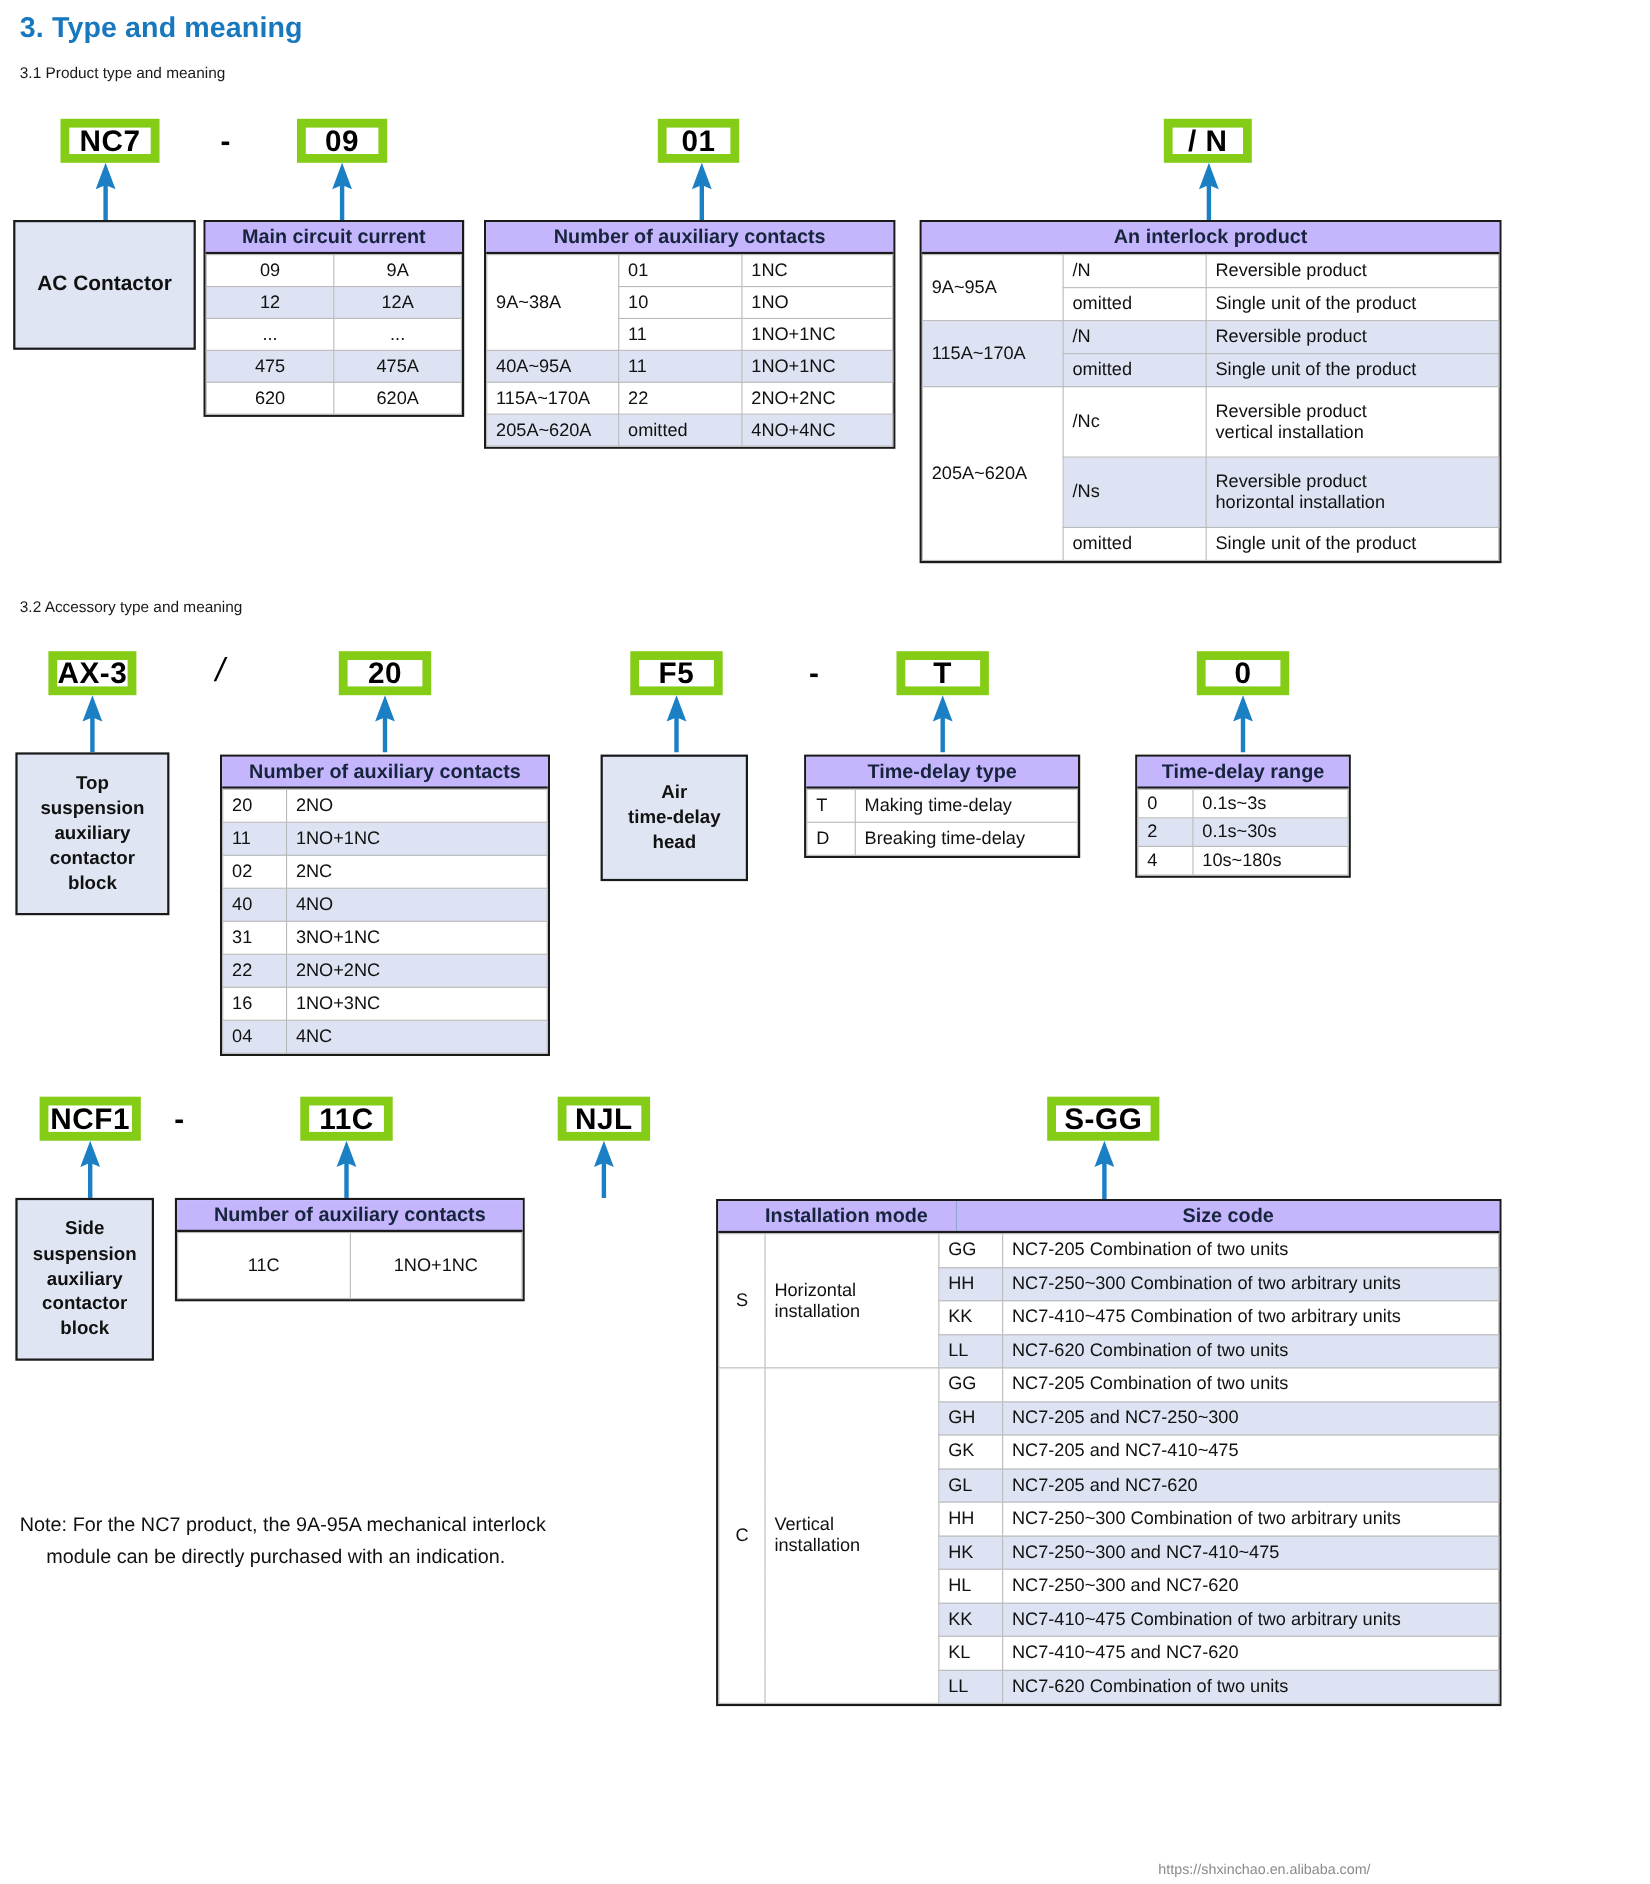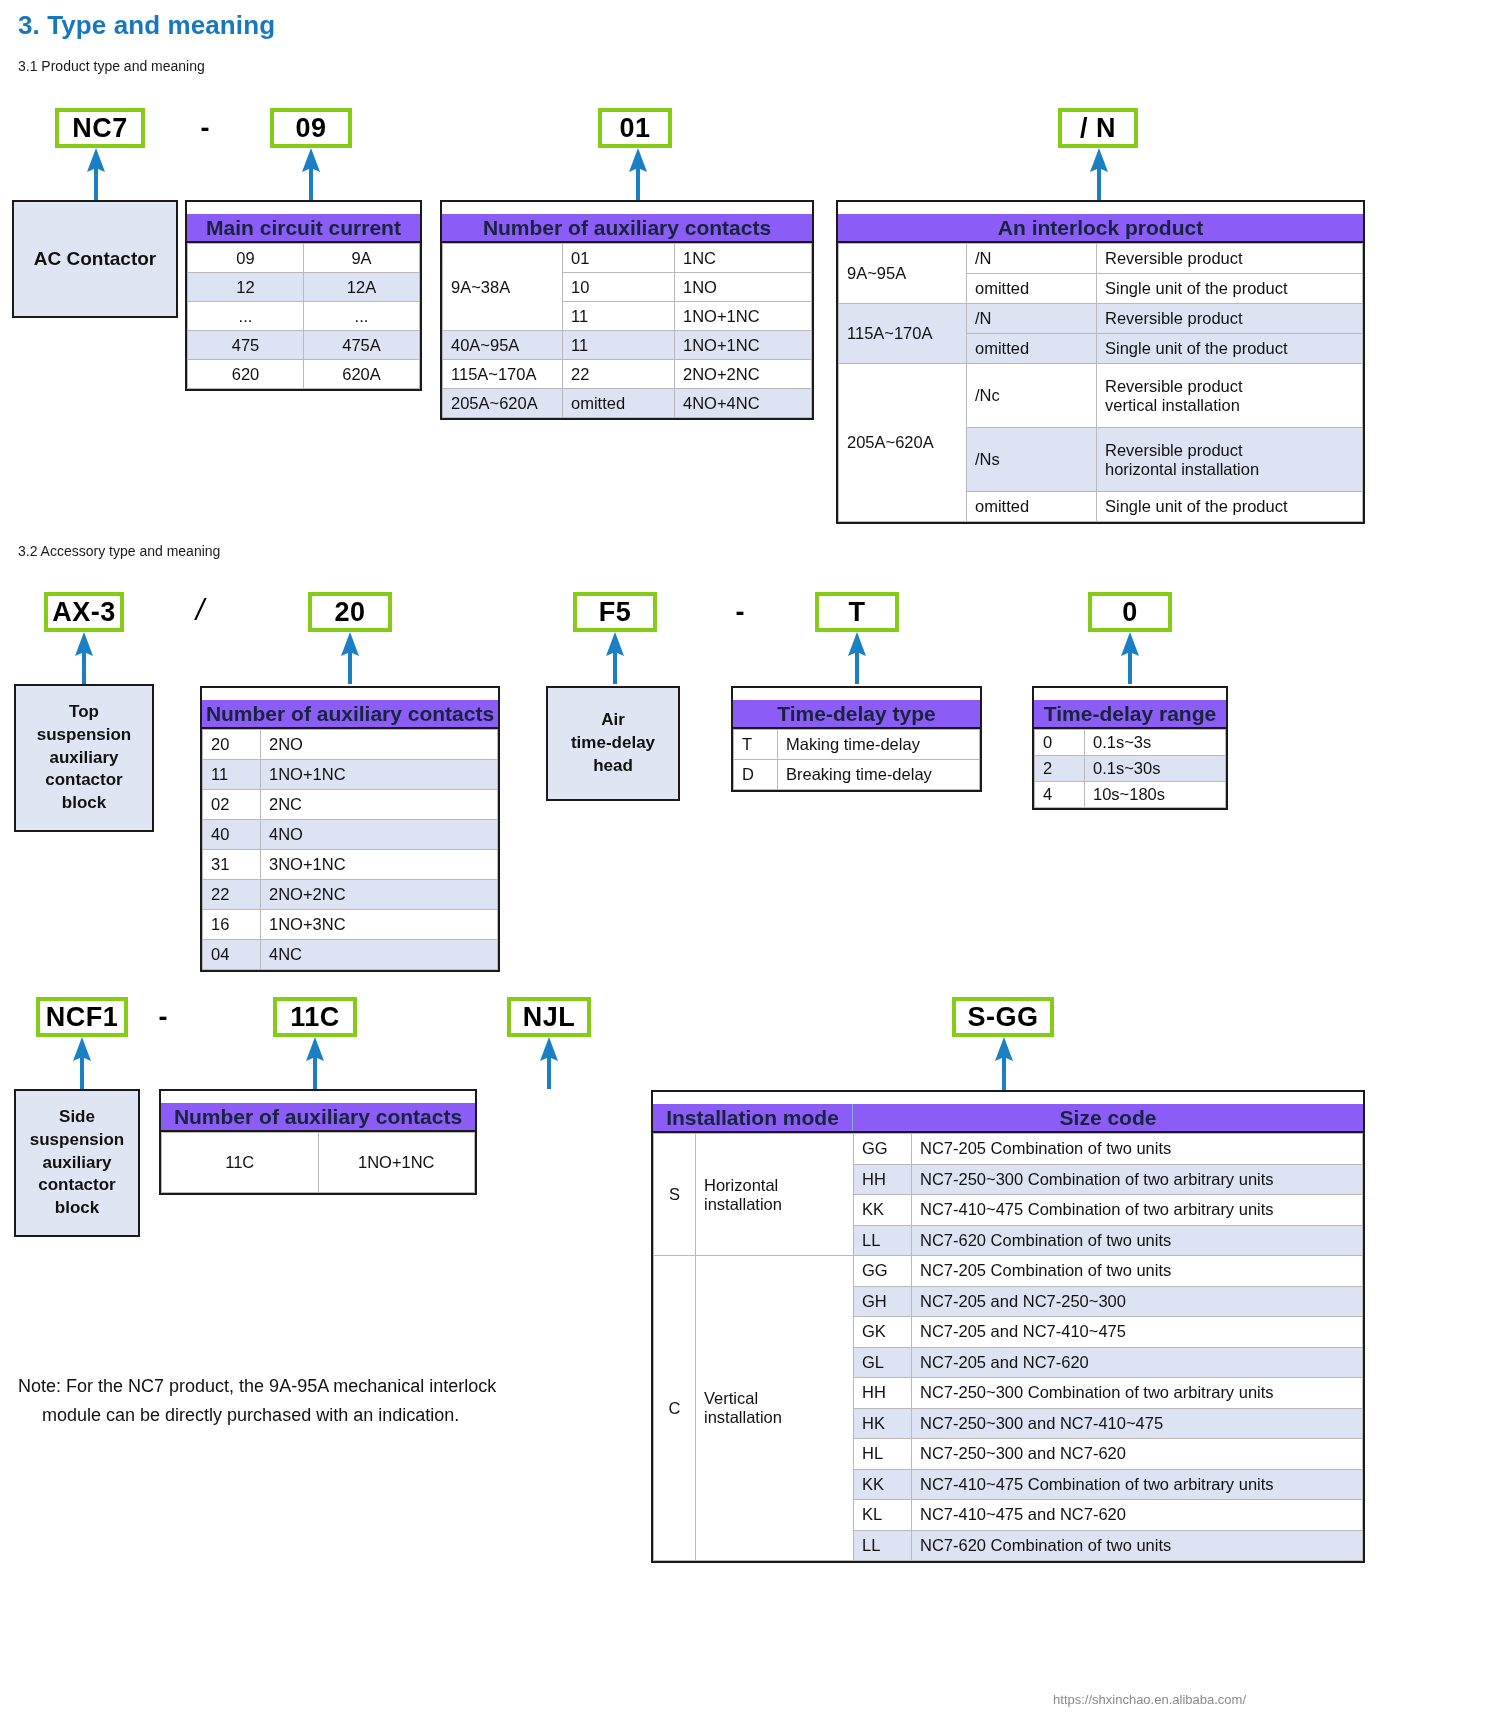--- a/index.html
+++ b/index.html
@@ -18,21 +18,21 @@
     font-size: 26px; font-weight: bold; color: #1878BE;
     letter-spacing: .1px;
   }
   .sub-title {
     position: absolute; font-size: 14px; color: #1a1a1a; font-weight: normal;
   }
 
   
   .codebox {
     position: absolute;
-    border: 4px solid #84cc16;
+    border: 8px solid #84cc16;
     background: #fff;
     display: flex; align-items: center; justify-content: center;
     font-weight: bold; font-size: 27px; color: #000;
     letter-spacing: .5px;
     height: 40px;
   }
   .plain-sym {
     position: absolute; font-size: 27px; font-weight: bold; color: #000;
     display:flex; align-items:center; justify-content:center; height: 40px;
   }
@@ -53,29 +53,28 @@
     padding: 4px 6px;
   }
 
   
   .tbl {
     position: absolute;
     border: 2px solid #1a1a1a;
     background: #fff;
   }
   .tbl .thead {
-    background: #8b5cf6;
-    font-weight: bold; font-size: 21px; color: #16243c;
+    background: #c4b5fd;
+    font-weight: bold; font-size: 18px; color: #16243c;
     text-align: center;
     border-bottom: 2px solid #1a1a1a;
     display: flex; align-items: center; justify-content: center;
     height: 29px;
-    margin-top: 12px;
-  }
-  .tbl .thead.split { justify-content: flex-start; }
+  }
+  .tbl .thead.split { justify-content: flex-start; padding-left: 17px; }
   .tbl .thead .hc {
     display:flex; align-items:center; justify-content:center; height:100%;
   }
   table.grid { border-collapse: collapse; width: 100%; }
   table.grid td {
     border: 1px solid #b9b9b9;
     font-size: 16.5px;
     color: #111;
     padding: 3px 8px;
     vertical-align: middle;

